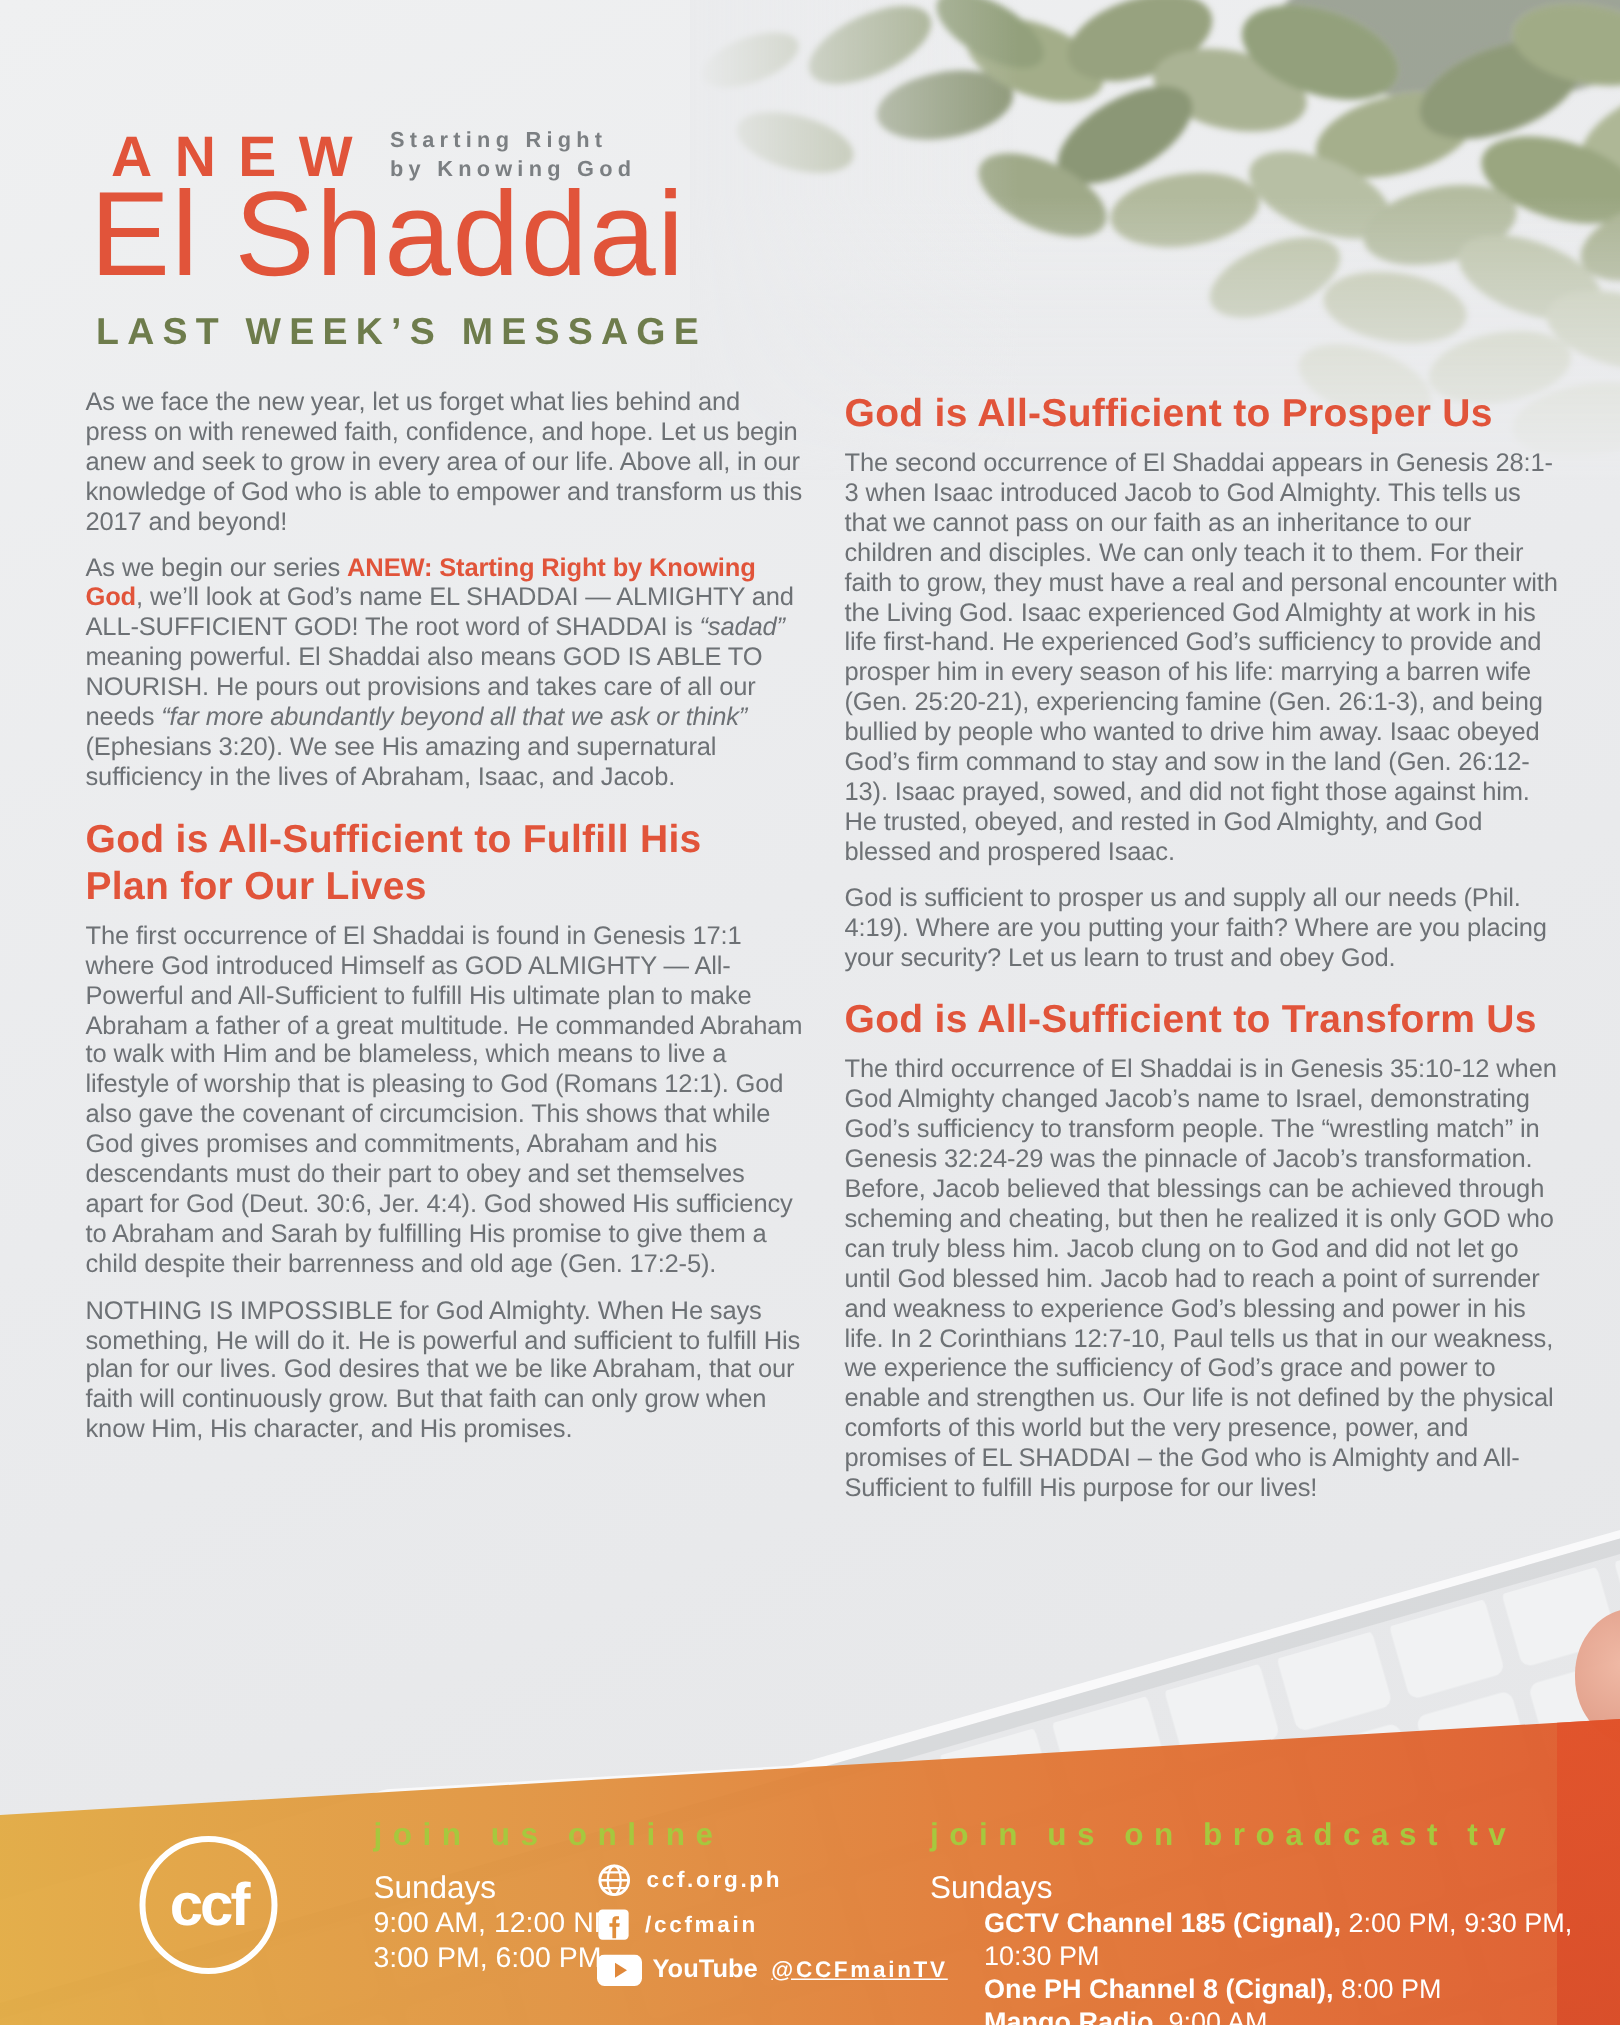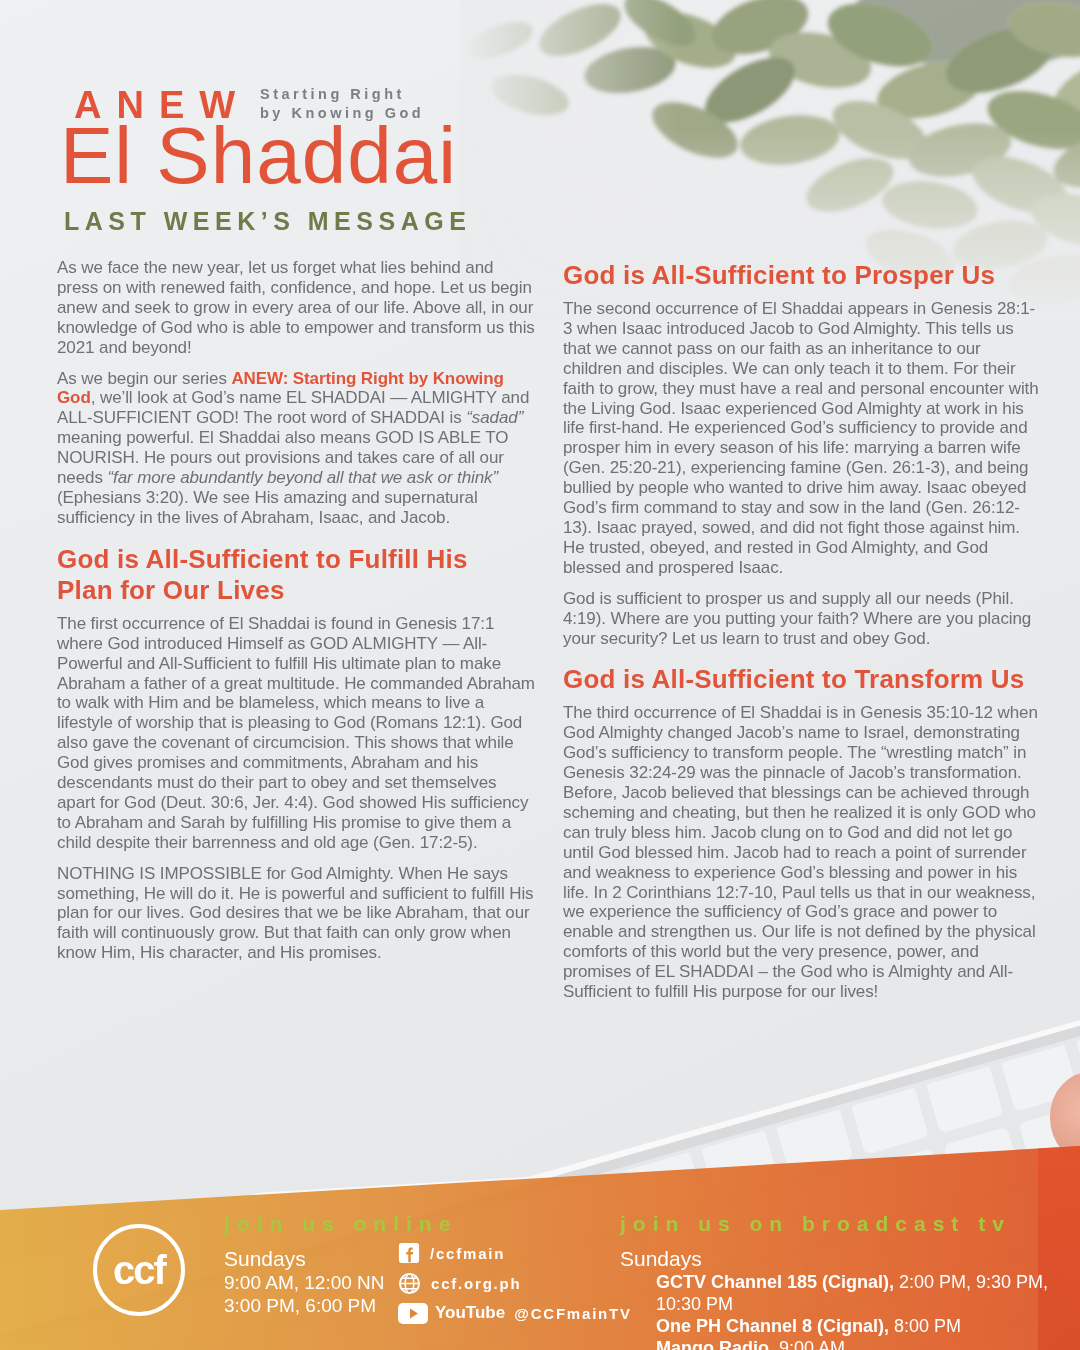--- a/index.html
+++ b/index.html
@@ -44,26 +44,26 @@
           background:linear-gradient(90deg,rgba(226,169,62,.93) 0%,rgba(224,143,59,.93) 35%,
                      rgba(225,114,47,.93) 66%,rgba(222,85,38,.93) 100%);}
   .arm-strip{position:absolute;right:0;top:0;width:42px;height:100%;
              background:linear-gradient(180deg,#e2512a,#d84b28);opacity:.8;}
   .logo{position:absolute;left:93px;top:84px;width:92px;height:92px;border:4px solid #ffffff;
         border-radius:50%;box-sizing:border-box;display:flex;align-items:center;justify-content:center;
         color:#ffffff;font-size:40px;font-weight:700;letter-spacing:-2px;}
   .f-label{font-size:21px;font-weight:700;letter-spacing:7px;color:#a6c83e;}
   .f-day{font-size:21px;font-weight:400;color:#ffffff;margin-top:11px;}
   .f-time{font-size:19px;color:#ffffff;line-height:23px;}
-  .online{position:absolute;left:224px;top:72px;}
+  .online{position:absolute;left:249px;top:72px;}
   .links{position:absolute;left:398px;top:98px;color:#ffffff;}
   .link-row{display:flex;align-items:center;height:30px;}
   .link-row .txt{font-size:15px;font-weight:700;letter-spacing:1.8px;margin-left:10px;}
   .yt-word{font-size:17px;font-weight:700;letter-spacing:0;margin-left:7px;}
-  .yt-handle{font-size:15px;font-weight:700;letter-spacing:1.8px;margin-left:9px;}
+  .yt-handle{font-size:15px;font-weight:700;letter-spacing:1.8px;margin-left:9px;text-decoration:underline;}
   .broadcast{position:absolute;left:620px;top:72px;}
   .b-row{font-size:18px;color:#ffffff;line-height:22px;margin-left:36px;}
   .b-row b{font-weight:700;}
 </style>
 </head>
 <body>
 
 <div class="page">
 
   <svg class="plant" viewBox="0 0 660 320" aria-hidden="true">
@@ -131,21 +131,21 @@
 
   <div class="series">ANEW</div>
   <div class="tagline">
     <div>Starting Right</div>
     <div>by Knowing God</div>
   </div>
   <div class="title">El Shaddai</div>
   <div class="subtitle">LAST WEEK’S MESSAGE</div>
 
   <div class="col col-left">
-    <p>As we face the new year, let us forget what lies behind and press on with renewed faith, confidence, and hope. Let us begin anew and seek to grow in every area of our life. Above all, in our knowledge of God who is able to empower and transform us this 2021 and beyond!</p>
+    <p>As we face the new year, let us forget what lies behind and press on with renewed faith, confidence, and hope. Let us begin anew and seek to grow in every area of our life. Above all, in our knowledge of God who is able to empower and transform us this 2017 and beyond!</p>
     <p><span>As we begin our series </span><span class="bold-red">ANEW: Starting Right by Knowing God</span><span>, we’ll look at God’s name EL SHADDAI — ALMIGHTY and ALL-SUFFICIENT GOD! The root word of SHADDAI is </span><span class="it">“sadad”</span><span> meaning powerful. El Shaddai also means GOD IS ABLE TO NOURISH. He pours out provisions and takes care of all our needs </span><span class="it">“far more abundantly beyond all that we ask or think”</span><span> (Ephesians 3:20). We see His amazing and supernatural sufficiency in the lives of Abraham, Isaac, and Jacob.</span></p>
     <h2 class="h-narrow">God is All-Sufficient to Fulfill His Plan for Our Lives</h2>
     <p>The first occurrence of El Shaddai is found in Genesis 17:1 where God introduced Himself as GOD ALMIGHTY — All-Powerful and All-Sufficient to fulfill His ultimate plan to make Abraham a father of a great multitude. He commanded Abraham to walk with Him and be blameless, which means to live a lifestyle of worship that is pleasing to God (Romans 12:1). God also gave the covenant of circumcision. This shows that while God gives promises and commitments, Abraham and his descendants must do their part to obey and set themselves apart for God (Deut. 30:6, Jer. 4:4). God showed His sufficiency to Abraham and Sarah by fulfilling His promise to give them a child despite their barrenness and old age (Gen. 17:2-5).</p>
     <p>NOTHING IS IMPOSSIBLE for God Almighty. When He says something, He will do it. He is powerful and sufficient to fulfill His plan for our lives. God desires that we be like Abraham, that our faith will continuously grow. But that faith can only grow when know Him, His character, and His promises.</p>
   </div>
 
   <div class="col col-right">
     <h2>God is All-Sufficient to Prosper Us</h2>
     <p>The second occurrence of El Shaddai appears in Genesis 28:1-3 when Isaac introduced Jacob to God Almighty. This tells us that we cannot pass on our faith as an inheritance to our children and disciples. We can only teach it to them. For their faith to grow, they must have a real and personal encounter with the Living God. Isaac experienced God Almighty at work in his life first-hand. He experienced God’s sufficiency to provide and prosper him in every season of his life: marrying a barren wife (Gen. 25:20-21), experiencing famine (Gen. 26:1-3), and being bullied by people who wanted to drive him away. Isaac obeyed God’s firm command to stay and sow in the land (Gen. 26:12-13). Isaac prayed, sowed, and did not fight those against him. He trusted, obeyed, and rested in God Almighty, and God blessed and prospered Isaac.</p>
     <p>God is sufficient to prosper us and supply all our needs (Phil. 4:19). Where are you putting your faith? Where are you placing your security? Let us learn to trust and obey God.</p>
@@ -161,38 +161,38 @@
     </div>
 
     <div class="online">
       <div class="f-label">join us online</div>
       <div class="f-day">Sundays</div>
       <div class="f-time">9:00 AM, 12:00 NN</div>
       <div class="f-time">3:00 PM, 6:00 PM</div>
     </div>
 
     <div class="links">
-      <div class="link-row">
-        <svg width="22" height="22" viewBox="0 0 24 24">
-          <rect x="1" y="1" width="22" height="22" rx="3" fill="#ffffff"></rect>
-          <path d="M16 6h-2.2c-1.6 0-2.6 1-2.6 2.7V11H9v2.6h2.2V22h2.7v-8.4h2.3l.4-2.6h-2.7V9.2c0-.5.3-.8.9-.8H16V6z" fill="#e08d3a"></path>
-        </svg>
-        <span class="txt">/ccfmain</span>
-      </div>
       <div class="link-row">
         <svg width="23" height="23" viewBox="0 0 24 24">
           <circle cx="12" cy="12" r="10" fill="none" stroke="#ffffff" stroke-width="2"></circle>
           <ellipse cx="12" cy="12" rx="4.5" ry="10" fill="none" stroke="#ffffff" stroke-width="1.6"></ellipse>
           <line x1="2" y1="12" x2="22" y2="12" stroke="#ffffff" stroke-width="1.6"></line>
           <line x1="3.5" y1="6.5" x2="20.5" y2="6.5" stroke="#ffffff" stroke-width="1.6"></line>
           <line x1="3.5" y1="17.5" x2="20.5" y2="17.5" stroke="#ffffff" stroke-width="1.6"></line>
         </svg>
         <span class="txt">ccf.org.ph</span>
       </div>
       <div class="link-row">
+        <svg width="22" height="22" viewBox="0 0 24 24">
+          <rect x="1" y="1" width="22" height="22" rx="3" fill="#ffffff"></rect>
+          <path d="M16 6h-2.2c-1.6 0-2.6 1-2.6 2.7V11H9v2.6h2.2V22h2.7v-8.4h2.3l.4-2.6h-2.7V9.2c0-.5.3-.8.9-.8H16V6z" fill="#e08d3a"></path>
+        </svg>
+        <span class="txt">/ccfmain</span>
+      </div>
+      <div class="link-row">
         <svg width="30" height="21" viewBox="0 0 30 21">
           <rect x="0" y="0" width="30" height="21" rx="5" fill="#ffffff"></rect>
           <path d="M12 5.5l8 5-8 5z" fill="#e0883a"></path>
         </svg>
         <span class="yt-word">YouTube</span>
         <span class="yt-handle">@CCFmainTV</span>
       </div>
     </div>
 
     <div class="broadcast">

